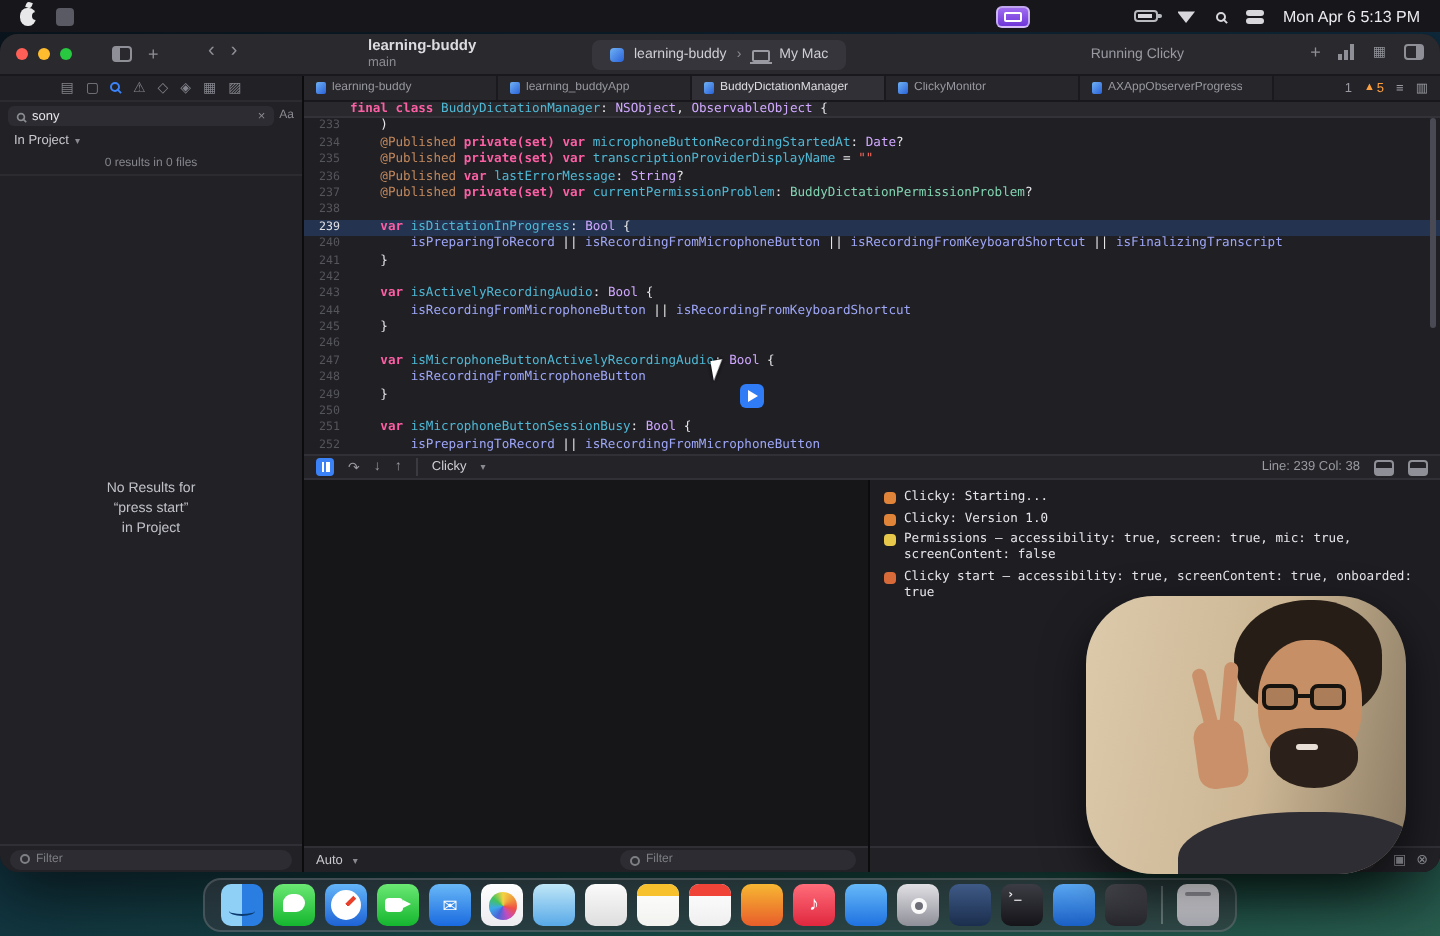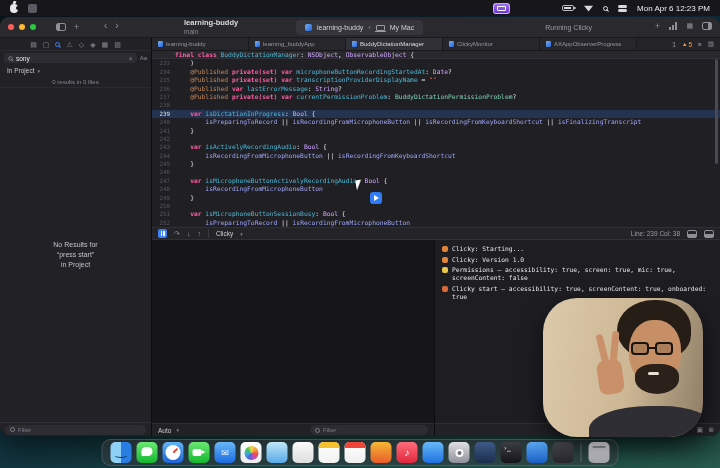--- a/index.html
+++ b/index.html
@@ -189,21 +189,21 @@
     <span class="screenrec-badge">
         <i></i>
       </span>
     <span class="battery"></span>
     <span class="wifi"></span>
     <span class="mag mb-search"></span>
     <span class="ccico">
         <span></span>
         <span></span>
       </span>
-    <span class="mb-time">Mon Apr 6 12:23 PM</span>
+    <span class="mb-time">Mon Apr 6 5:13 PM</span>
   </div>
 
   <div class="window">
     <div class="titlebar">
       <div class="traffic">
         <span class="tl-close"></span>
         <span class="tl-min"></span>
         <span class="tl-zoom"></span>
       </div>
       <div class="tb-grp1">

